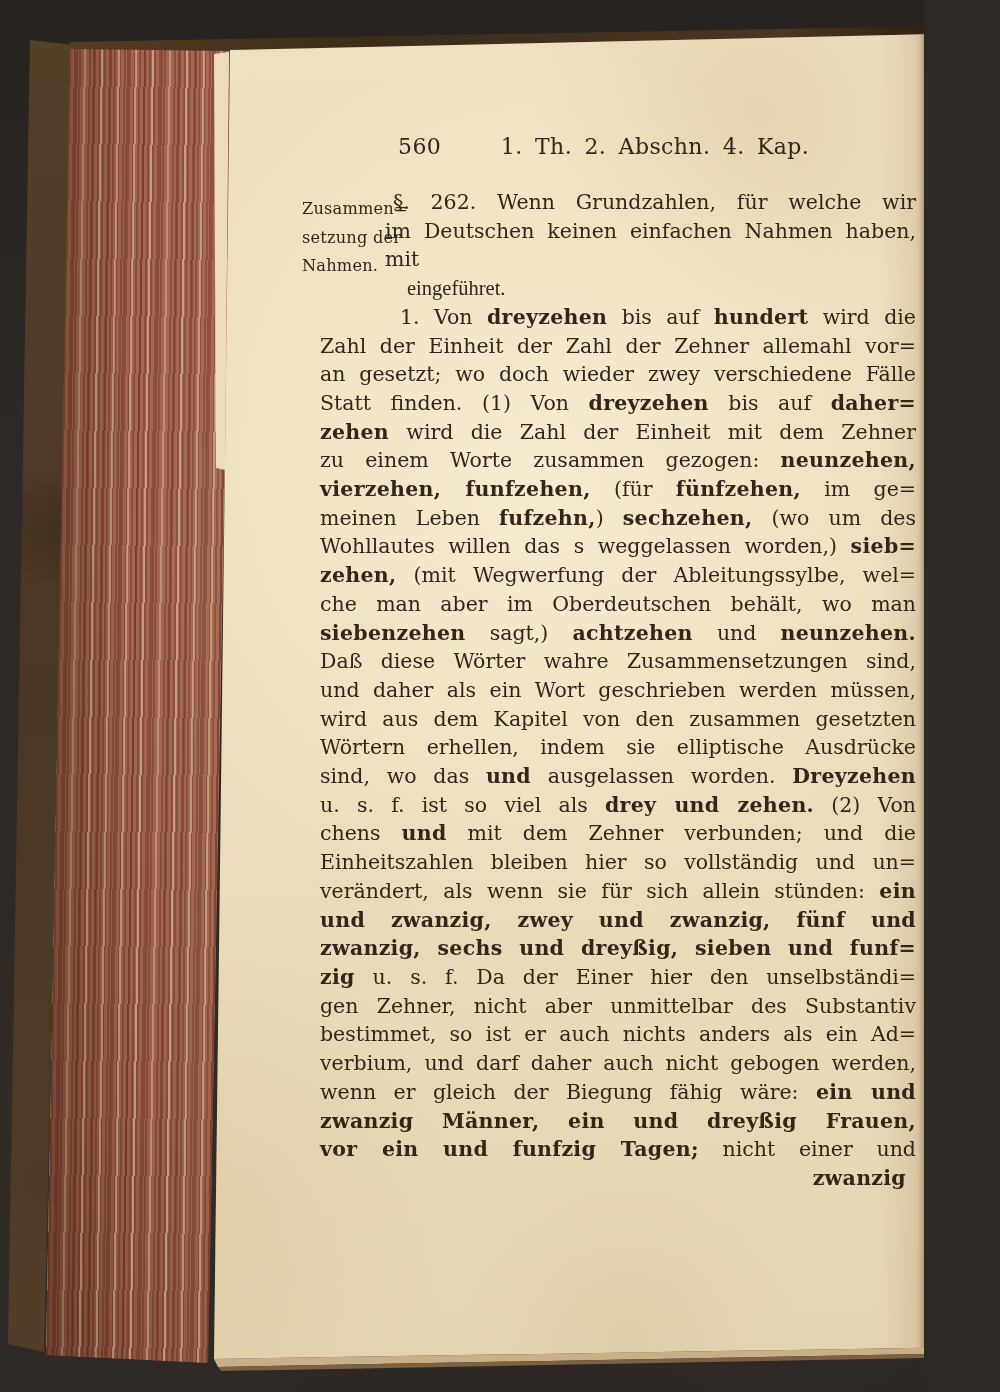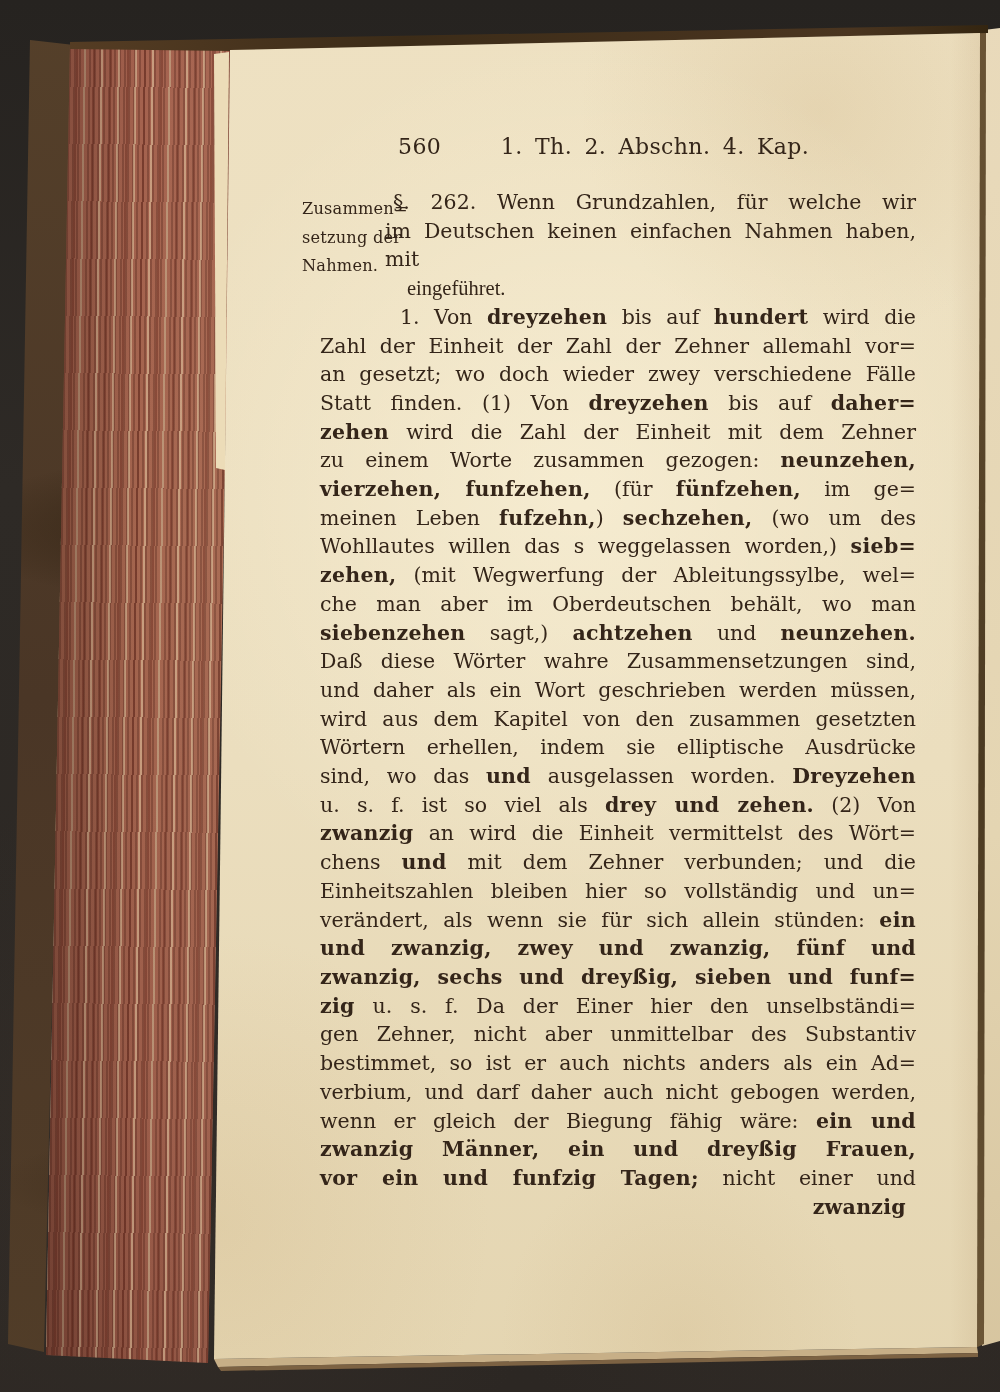--- a/index.html
+++ b/index.html
@@ -1,16 +1,16 @@
 <!DOCTYPE html>
 <html><head>
 <meta charset="utf-8">
 <style>
   html,body{margin:0;padding:0;background:#2d2925;}
-  .scene{position:relative;width:1000px;height:1392px;overflow:hidden;
+  .scene{position:relative;width:924px;height:1392px;overflow:hidden;
     font-family:"DejaVu Serif", serif;}
   .layer{position:absolute;inset:0;}
 
   
   .backdrop{background:
     radial-gradient(ellipse 60% 40% at 15% 85%, rgba(70,60,52,.25), transparent 70%),
     radial-gradient(ellipse 50% 30% at 85% 90%, rgba(66,58,50,.2), transparent 70%),
     linear-gradient(180deg,#262320 0%,#2e2a26 35%,#2c2723 100%);}
 
   
@@ -123,21 +123,20 @@
           <div class="tline"><span>Wohllautes willen das s weggelassen worden,) </span><b>sieb=</b></div>
           <div class="tline"><b>zehen,</b><span> (mit Wegwerfung der Ableitungssylbe, wel=</span></div>
           <div class="tline"><span>che man aber im Oberdeutschen behält, wo man</span></div>
           <div class="tline"><b>siebenzehen</b><span> sagt,) </span><b>achtzehen</b><span> und </span><b>neunzehen.</b></div>
           <div class="tline"><span>Daß diese Wörter wahre Zusammensetzungen sind,</span></div>
           <div class="tline"><span>und daher als ein Wort geschrieben werden müssen,</span></div>
           <div class="tline"><span>wird aus dem Kapitel von den zusammen gesetzten</span></div>
           <div class="tline"><span>Wörtern erhellen, indem sie elliptische Ausdrücke</span></div>
           <div class="tline"><span>sind, wo das </span><b>und</b><span> ausgelassen worden. </span><b>Dreyzehen</b></div>
           <div class="tline"><span>u. s. f. ist so viel als </span><b>drey und zehen.</b><span> (2) Von</span></div>
-          <div class="tline"><b>zwanzig</b><span> an wird die Einheit vermittelst des Wört=</span></div>
           <div class="tline"><span>chens </span><b>und</b><span> mit dem Zehner verbunden; und die</span></div>
           <div class="tline"><span>Einheitszahlen bleiben hier so vollständig und un=</span></div>
           <div class="tline"><span>verändert, als wenn sie für sich allein stünden: </span><b>ein</b></div>
           <div class="tline"><b>und zwanzig, zwey und zwanzig, fünf und</b></div>
           <div class="tline"><b>zwanzig, sechs und dreyßig, sieben und funf=</b></div>
           <div class="tline"><b>zig</b><span> u. s. f. Da der Einer hier den unselbständi=</span></div>
           <div class="tline"><span>gen Zehner, nicht aber unmittelbar des Substantiv</span></div>
           <div class="tline"><span>bestimmet, so ist er auch nichts anders als ein Ad=</span></div>
           <div class="tline"><span>verbium, und darf daher auch nicht gebogen werden,</span></div>
           <div class="tline"><span>wenn er gleich der Biegung fähig wäre: </span><b>ein und</b></div>

